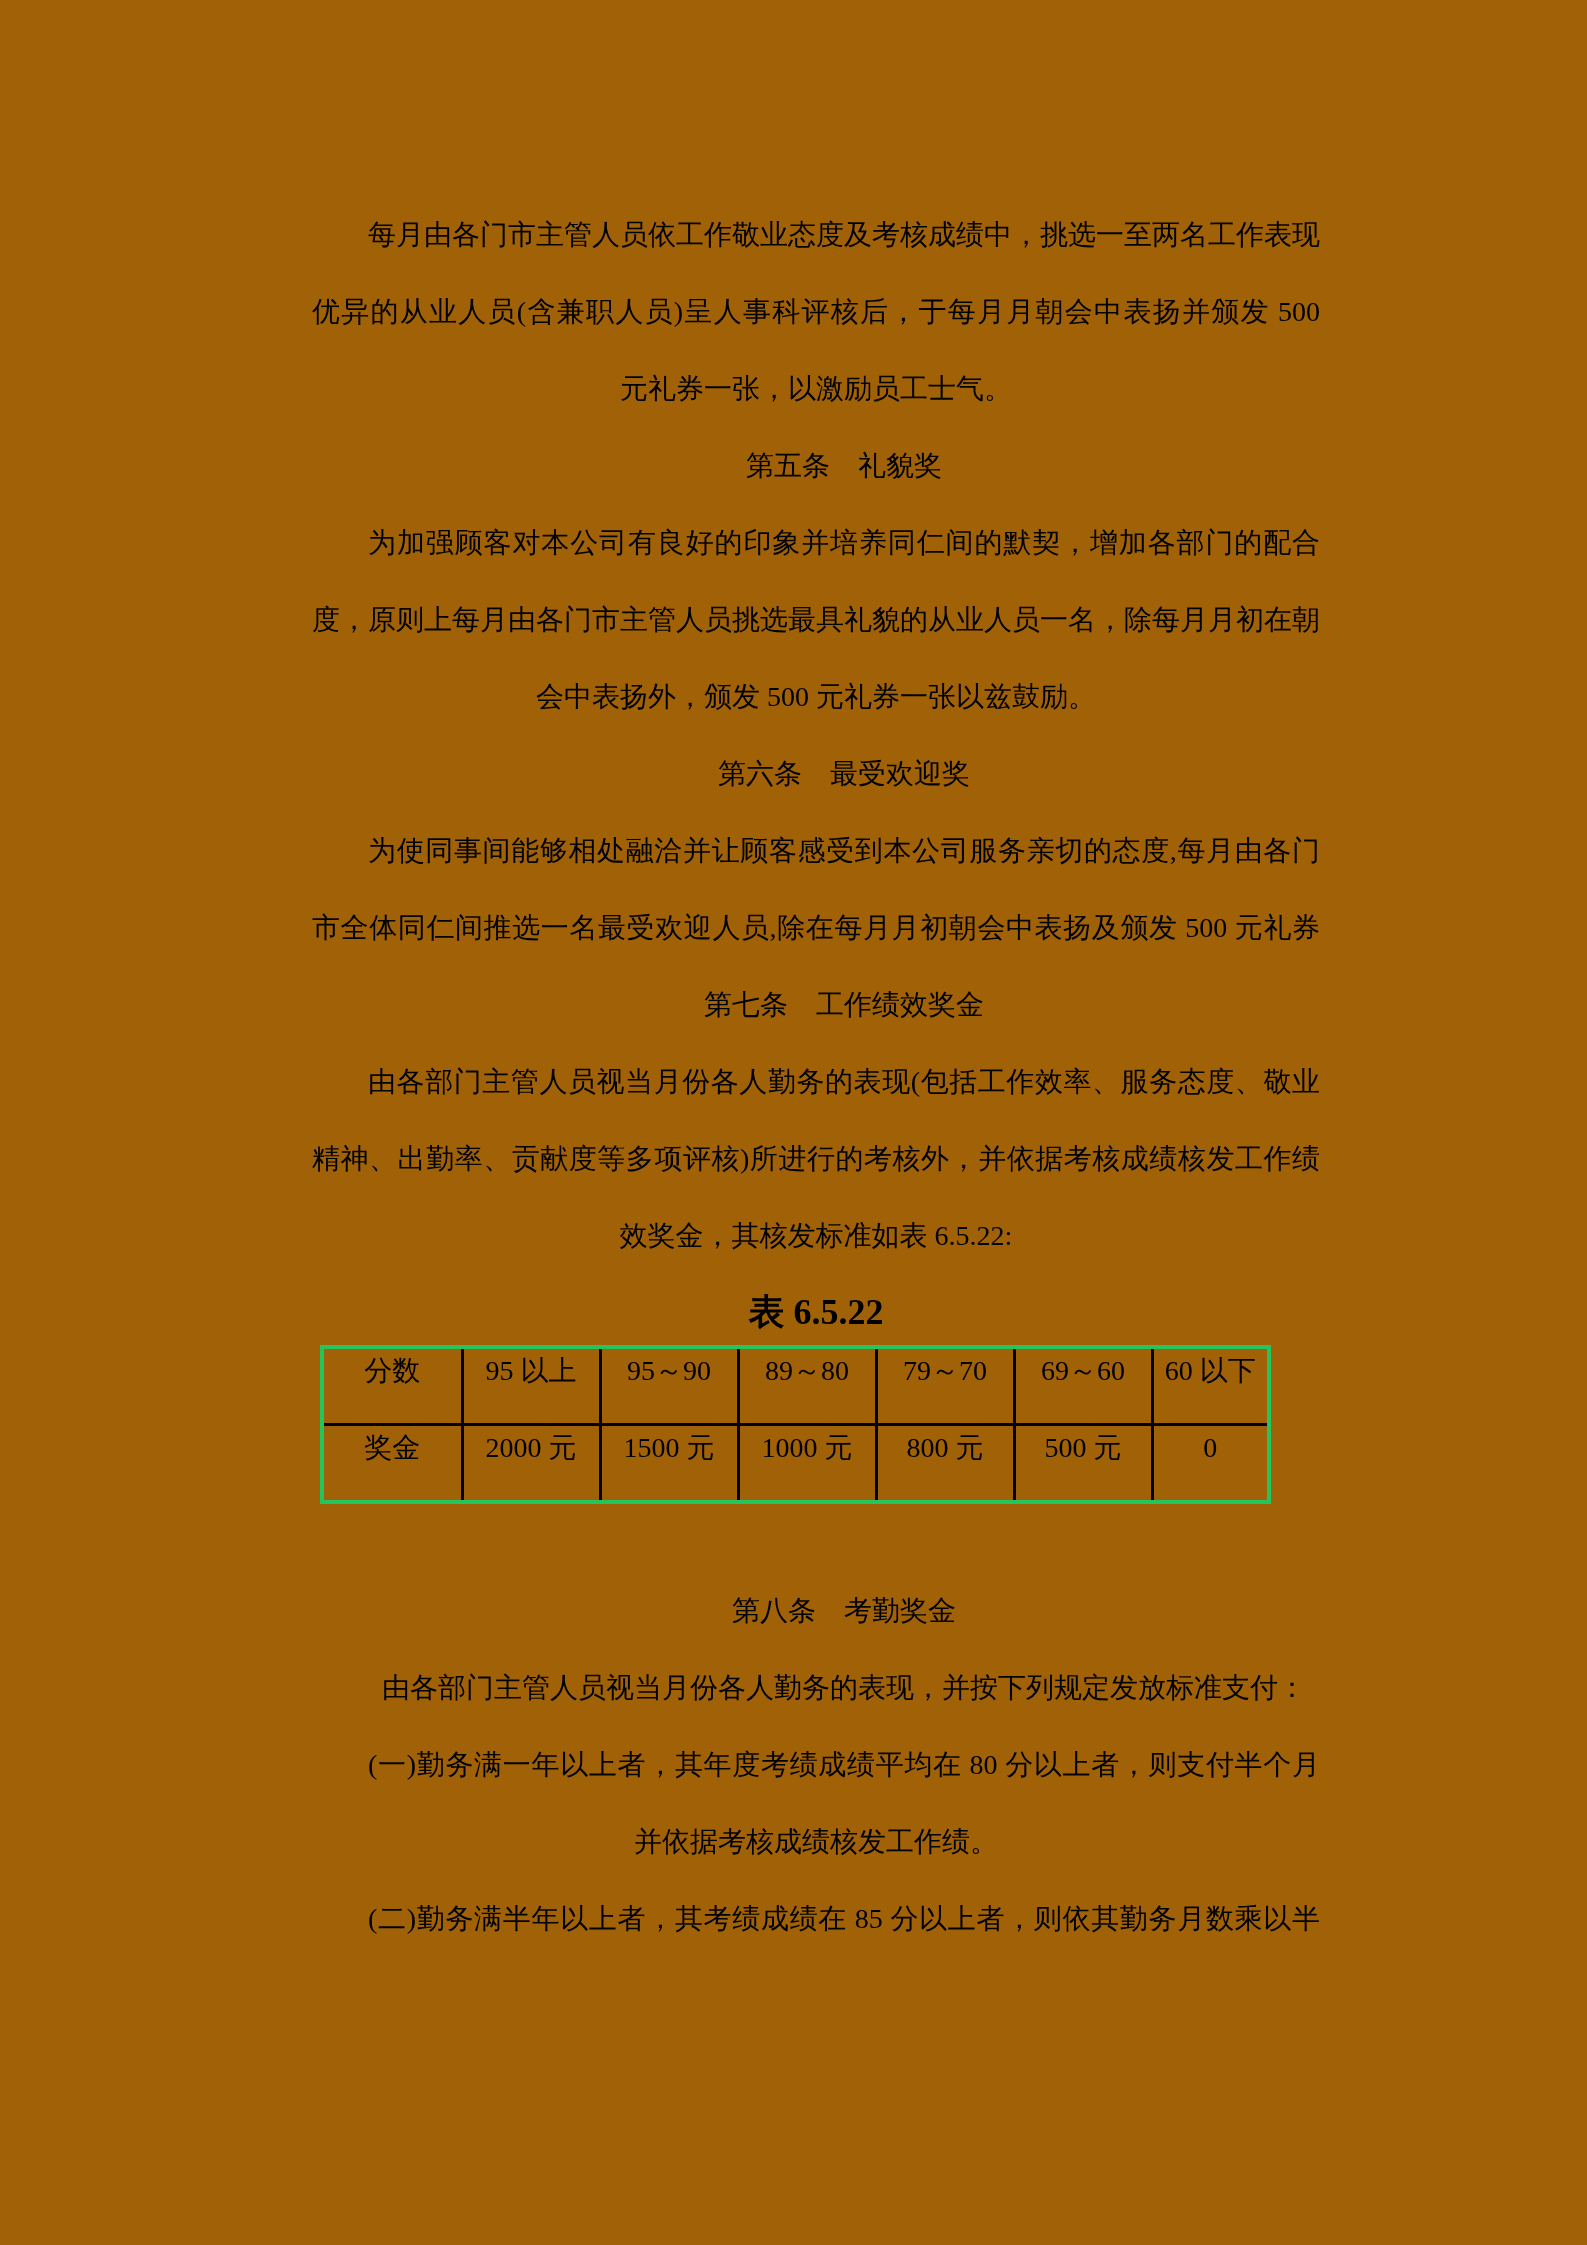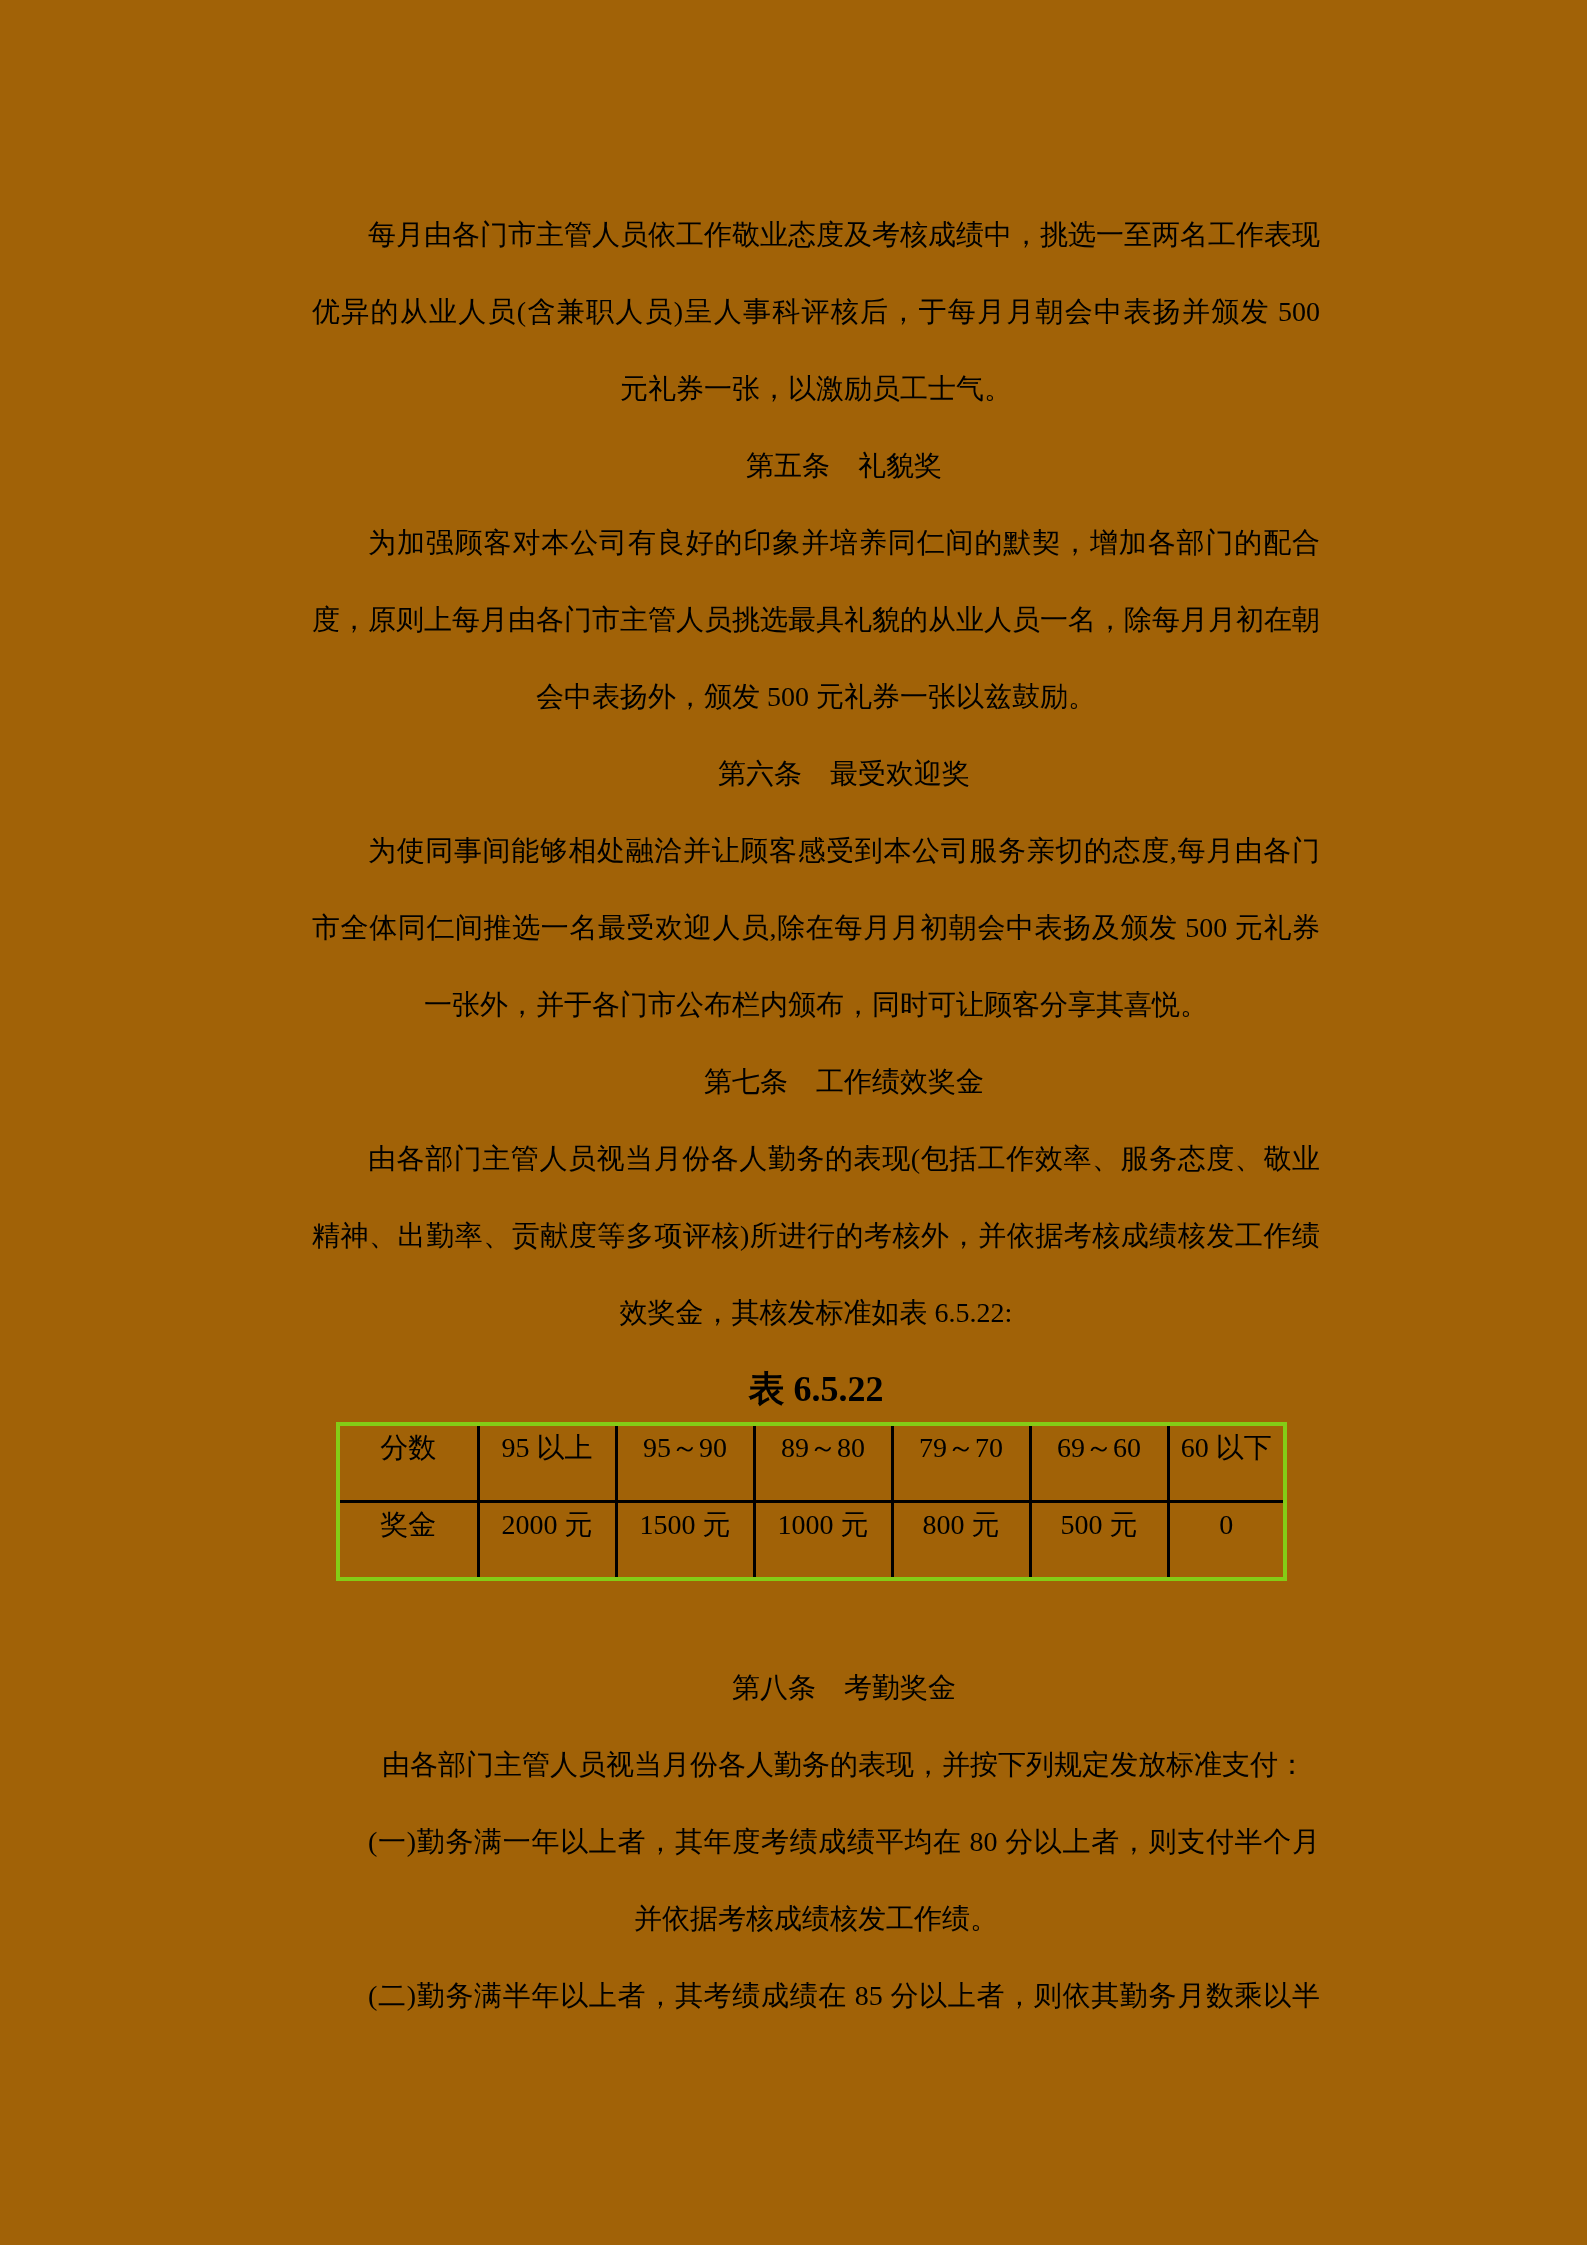--- a/index.html
+++ b/index.html
@@ -34,24 +34,24 @@
   .caption {
     font-size: 36px;
     line-height: 77px;
     height: 77px;
     font-weight: bold;
     text-align: center;
   }
   table.bonus {
     border-collapse: collapse;
     table-layout: fixed;
-    margin-left: 24px;
+    margin-left: 8px;
     margin-top: -6px;
     width: 947px;
-    border: 4px solid #84cc16;
+    border: 4px solid #22c55e;
   }
   table.bonus td {
     border: 3px solid #000000;
     height: 72px;
     vertical-align: top;
     text-align: center;
     font-size: 28px;
     line-height: 40px;
     padding: 2px 2px 0 2px;
     font-weight: normal;
@@ -71,21 +71,20 @@
     <div class="line indent">第五条　礼貌奖</div>
 
     <div class="line indent fill">为加强顾客对本公司有良好的印象并培养同仁间的默契，增加各部门的配合</div>
     <div class="line fill">度，原则上每月由各门市主管人员挑选最具礼貌的从业人员一名，除每月月初在朝</div>
     <div class="line">会中表扬外，颁发 500 元礼券一张以兹鼓励。</div>
 
     <div class="line indent">第六条　最受欢迎奖</div>
 
     <div class="line indent fill">为使同事间能够相处融洽并让顾客感受到本公司服务亲切的态度,每月由各门</div>
     <div class="line fill">市全体同仁间推选一名最受欢迎人员,除在每月月初朝会中表扬及颁发 500 元礼券</div>
-    <div class="line">一张外，并于各门市公布栏内颁布，同时可让顾客分享其喜悦。</div>
 
     <div class="line indent">第七条　工作绩效奖金</div>
 
     <div class="line indent fill">由各部门主管人员视当月份各人勤务的表现(包括工作效率、服务态度、敬业</div>
     <div class="line fill">精神、出勤率、贡献度等多项评核)所进行的考核外，并依据考核成绩核发工作绩</div>
     <div class="line">效奖金，其核发标准如表 6.5.22:</div>
 
     <div class="caption">表 6.5.22</div>
 
     <table class="bonus">

